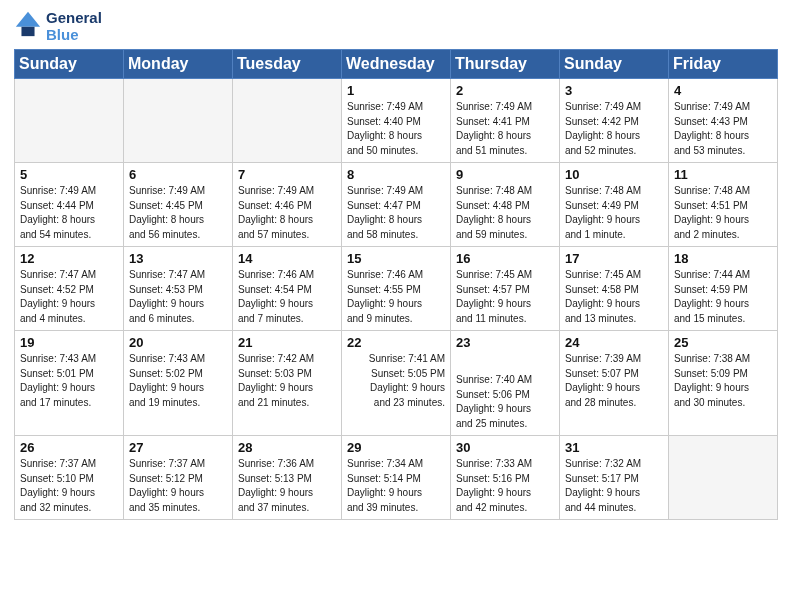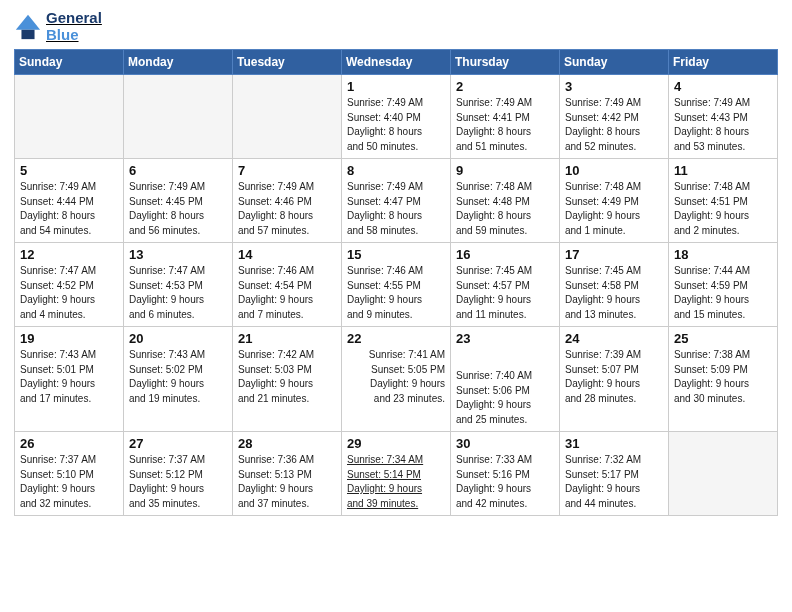--- a/index.html
+++ b/index.html
@@ -16,23 +16,22 @@
       padding: 10px 14px 10px 14px;
     }
     .header {
       display: flex;
       align-items: flex-start;
       justify-content: space-between;
       margin-bottom: 6px;
     }
     .logo-area {
       display: flex;
-      align-items: center;
+      align-items: flex-start;
       gap: 4px;
-      text-decoration: underline;
     }
     .logo-icon {
       width: 28px;
       height: 28px;
     }
     .title-area {
       text-align: right;
     }
     .month-title {
       font-size: 28px;
@@ -45,21 +44,21 @@
       margin-top: 2px;
     }
     .calendar {
       width: 100%;
       border-collapse: collapse;
       table-layout: fixed;
     }
     .calendar th {
       background: #3060a0;
       color: #fff;
-      font-size: 12px;
+      font-size: 16px;
       font-weight: bold;
       padding: 5px 4px;
       text-align: left;
       border: 1px solid #5080c0;
     }
     .calendar td {
       border: 1px solid #ccc;
       vertical-align: top;
       padding: 4px 5px;
       font-size: 10.5px;
@@ -319,21 +318,21 @@
           </td>
           <td>
             <div class="day-number">28</div>
             <div class="day-info" style="white-space: pre-line;">Sunrise: 7:36 AM
 Sunset: 5:13 PM
 Daylight: 9 hours
 and 37 minutes.</div>
           </td>
           <td>
             <div class="day-number">29</div>
-            <div class="day-info" style="white-space: pre-line; text-decoration: underline;">Sunrise: 7:34 AM
+            <div class="day-info" style="white-space: pre-line;">Sunrise: 7:34 AM
 Sunset: 5:14 PM
 Daylight: 9 hours
 and 39 minutes.</div>
           </td>
           <td>
             <div class="day-number">30</div>
             <div class="day-info" style="white-space: pre-line;">Sunrise: 7:33 AM
 Sunset: 5:16 PM
 Daylight: 9 hours
 and 42 minutes.</div>

